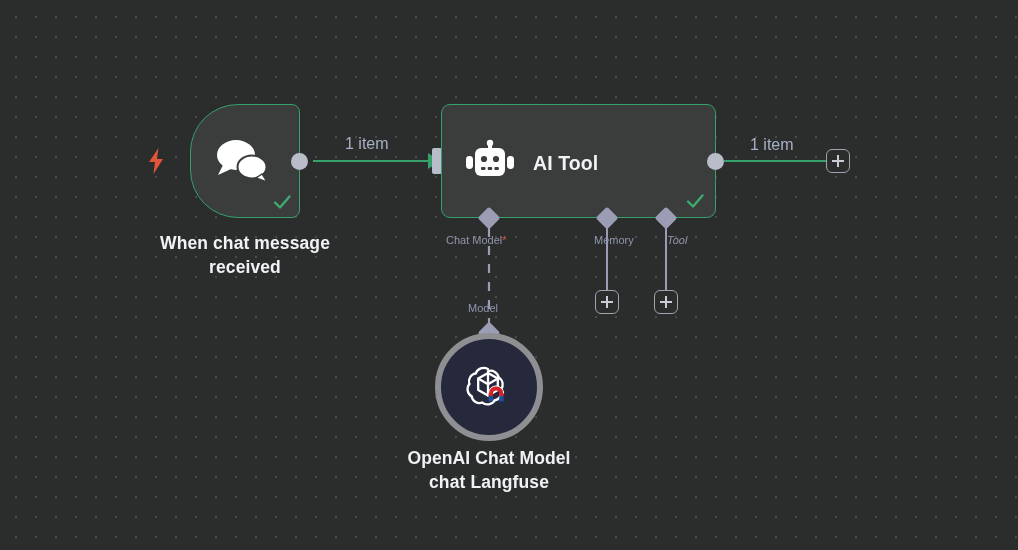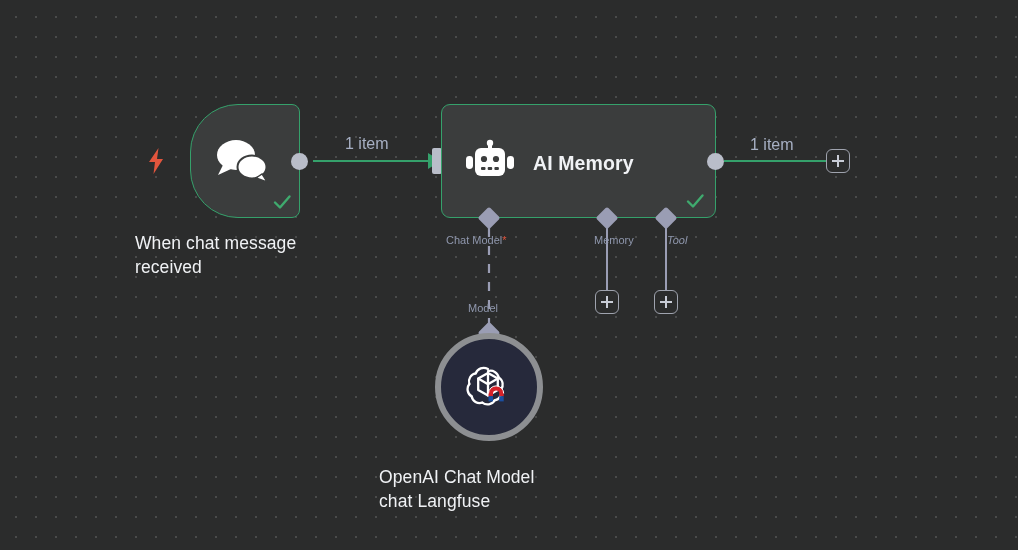--- a/index.html
+++ b/index.html
@@ -41,22 +41,23 @@
     color:#f0f2f5;
     font-size:19.5px;
     font-weight:700;
     letter-spacing:.1px;
     white-space:nowrap;
   }
   .node-caption {
     position:absolute;
     color:#f0f2f5;
     font-size:17.5px;
-    font-weight:400;
+    font-weight:700;
     line-height:24px;
+    text-align:center;
     letter-spacing:.1px;
   }
 
   
   .check {
     position:absolute;
     width:20px; height:20px;
     color:#3faa6e;
   }
   .check svg { display:block; width:20px; height:20px; }
@@ -196,21 +197,21 @@
           <rect x="2" y="17" width="7" height="13" rx="3.4" fill="#ffffff"></rect>
           <rect x="43" y="17" width="7" height="13" rx="3.4" fill="#ffffff"></rect>
           <circle cx="20" cy="20" r="3.1" fill="#3b3d3d"></circle>
           <circle cx="32" cy="20" r="3.1" fill="#3b3d3d"></circle>
           <rect x="17" y="28" width="4.5" height="3" rx="1" fill="#3b3d3d"></rect>
           <rect x="23.7" y="28" width="4.5" height="3" rx="1" fill="#3b3d3d"></rect>
           <rect x="30.4" y="28" width="4.5" height="3" rx="1" fill="#3b3d3d"></rect>
         </svg>
       </span>
 
-      <div class="node-title" style="left:91px; top:47px;">AI Memory</div>
+      <div class="node-title" style="left:91px; top:47px;">AI Tool</div>
 
       <span class="check" style="right:10px; bottom:6px;">
         <svg viewBox="0 0 20 20">
             <path d="M3 10.5 L8 15.5 L17.5 4.5" stroke="#3faa6e" stroke-width="2.4" fill="none" stroke-linecap="round" stroke-linejoin="round"></path>
           </svg>
       </span>
 
       <span class="port-dot" style="right:-8.5px; top:48px;"></span>
     </div>
 
@@ -252,19 +253,19 @@
         </g>
         <g>
           <path d="M22.5 30.5 A7.6 7.6 0 0 1 37.7 30.5 L37.7 33.2 L33.2 33.2 L33.2 30.5 A3.1 3.1 0 0 0 27 30.5 L27 33.2 L22.5 33.2 Z" fill="#d62229"></path>
           <rect x="22.5" y="33.2" width="4.5" height="5.2" fill="#1b4fa0"></rect>
           <rect x="33.2" y="33.2" width="4.5" height="5.2" fill="#1b4fa0"></rect>
           <path d="M22.5 30.5 A7.6 7.6 0 0 1 37.7 30.5" fill="none" stroke="#ffffff" stroke-width="1"></path>
         </g>
       </svg>
     </span>
 
-    <div class="node-caption" style="left:379px; top:446px; width:220px;margin-top:19px;">
+    <div class="node-caption" style="left:379px; top:446px; width:220px;">
       <span>OpenAI Chat Model</span><br>
       <span>chat Langfuse</span>
     </div>
   </div>
 
 </div>
 
 </body></html>

